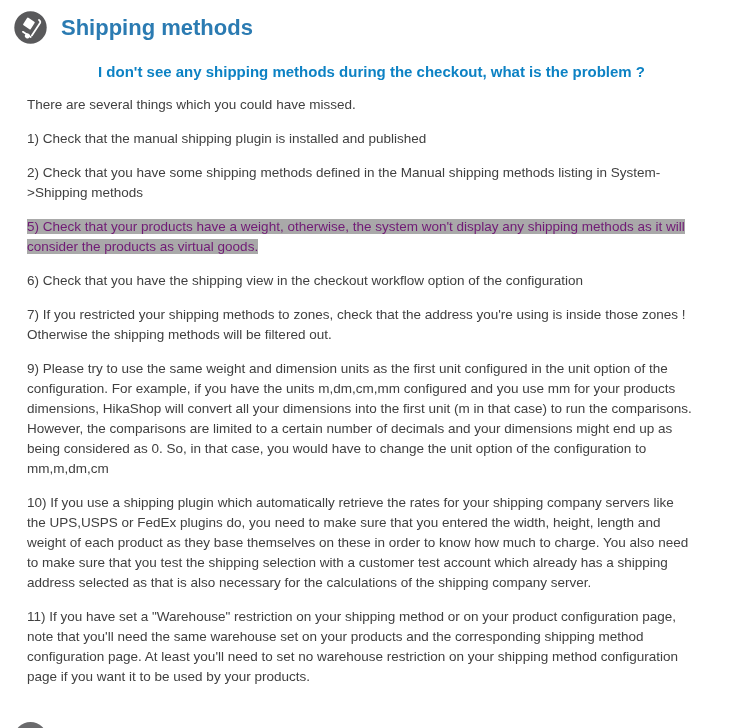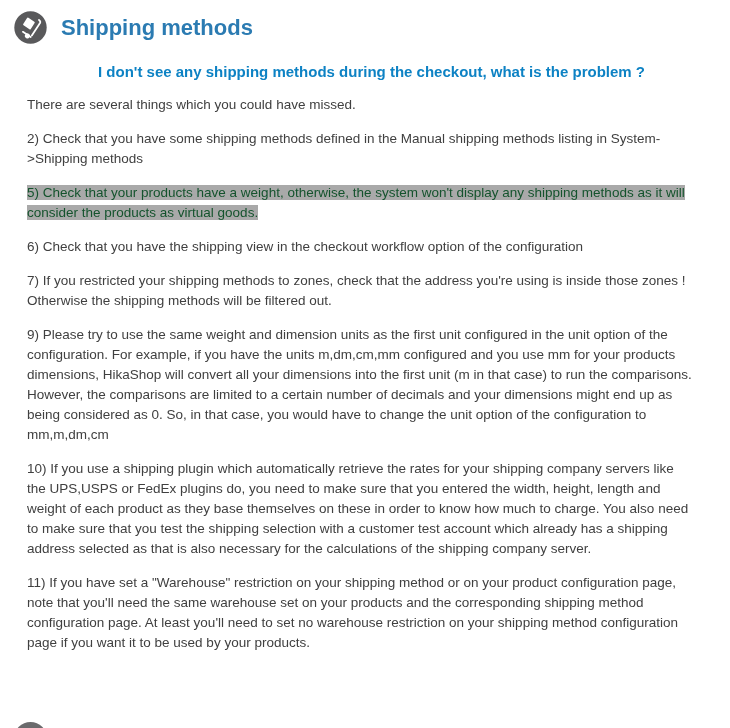--- a/index.html
+++ b/index.html
@@ -49,21 +49,21 @@
     line-height: 20px;
     color: #404040;
     overflow-wrap: break-word;
   }
   .faq-line {
     margin: 14px;
     padding: 0;
   }
   .selection {
     background: #a9a9a9;
-    color: #14532d;
+    color: #701a75;
   }
   .next-section-icon {
     position: absolute;
     left: 14px;
     top: 722px;
     width: 33px;
     height: 33px;
     border-radius: 50%;
     background: #6a6a6c;
   }
@@ -85,20 +85,21 @@
         </g>
       </svg>
     </span>
     <h1 class="page-title">Shipping methods</h1>
   </header>
 
   <h2 class="faq-question">I don't see any shipping methods during the checkout, what is the problem ?</h2>
 
   <div class="faq-body">
     <div class="faq-line">There are several things which you could have missed.</div>
+    <div class="faq-line">1) Check that the manual shipping plugin is installed and published</div>
     <div class="faq-line">2) Check that you have some shipping methods defined in the Manual shipping methods listing in System-&gt;Shipping methods</div>
     <div class="faq-line"><span class="selection">5) Check that your products have a weight, otherwise, the system won't display any shipping methods as it will consider the products as virtual goods.</span></div>
     <div class="faq-line">6) Check that you have the shipping view in the checkout workflow option of the configuration</div>
     <div class="faq-line">7) If you restricted your shipping methods to zones, check that the address you're using is inside those zones ! Otherwise the shipping methods will be filtered out.</div>
     <div class="faq-line">9) Please try to use the same weight and dimension units as the first unit configured in the unit option of the configuration. For example, if you have the units m,dm,cm,mm configured and you use mm for your products dimensions, HikaShop will convert all your dimensions into the first unit (m in that case) to run the comparisons. However, the comparisons are limited to a certain number of decimals and your dimensions might end up as being considered as 0. So, in that case, you would have to change the unit option of the configuration to mm,m,dm,cm</div>
     <div class="faq-line">10) If you use a shipping plugin which automatically retrieve the rates for your shipping company servers like the UPS,USPS or FedEx plugins do, you need to make sure that you entered the width, height, length and weight of each product as they base themselves on these in order to know how much to charge. You also need to make sure that you test the shipping selection with a customer test account which already has a shipping address selected as that is also necessary for the calculations of the shipping company server.</div>
     <div class="faq-line">11) If you have set a "Warehouse" restriction on your shipping method or on your product configuration page, note that you'll need the same warehouse set on your products and the corresponding shipping method configuration page. At least you'll need to set no warehouse restriction on your shipping method configuration page if you want it to be used by your products.</div>
   </div>
 
   <div class="next-section-icon"></div>

